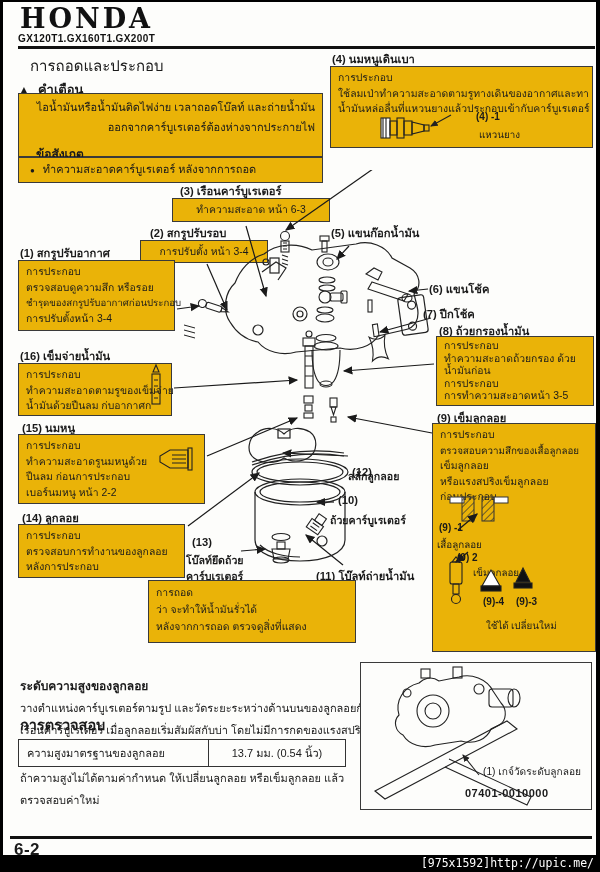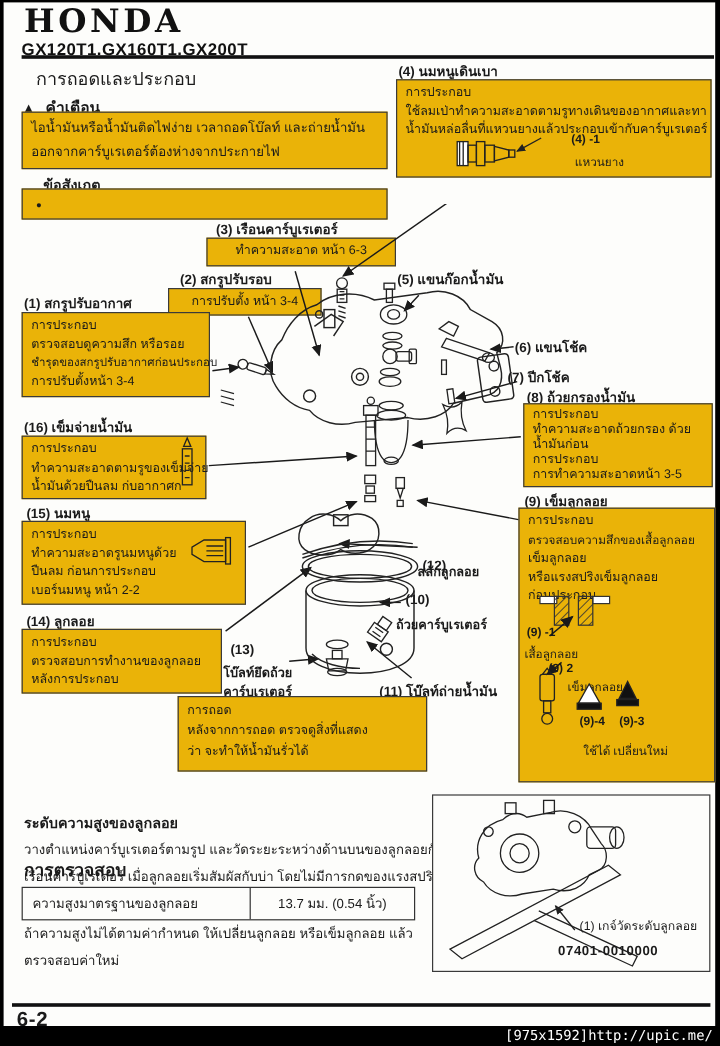--- a/index.html
+++ b/index.html
@@ -6,21 +6,21 @@
   html,body { background:#777; }
   .page {
     position:relative; width:600px; height:872px; margin:0 auto;
     background:#fdfdfb; overflow:hidden;
     font-family:"Liberation Sans","DejaVu Sans",sans-serif;
     color:#1a1a1a;
   }
   .edge { position:absolute; background:#000; }
   .abs { position:absolute; }
   .brand { font-family:"DejaVu Serif","Liberation Serif",serif; font-weight:700; font-size:27px; letter-spacing:3px; color:#111; }
-  .models { font-weight:700; font-size:14px; letter-spacing:.4px; color:#111; }
+  .models { font-weight:700; font-size:10px; letter-spacing:.4px; color:#111; }
   .rule { position:absolute; background:#111; }
   .sec-title { font-weight:400; font-size:15px; }
   .warn-label { font-weight:700; font-size:13px; }
   .warn-tri { font-size:12px; margin-right:8px; }
   .cbox { position:absolute; border:1.6px solid #3a3a3a; background:#eab308; padding:3px 7px; }
   .cbox .bl { font-size:10.4px; line-height:15.5px; white-space:nowrap; }
   .wbox .bl { font-size:11px; line-height:20px; }
   .nbox { display:flex; align-items:center; }
   .nbox .bullet { font-size:8px; margin:0 8px 0 4px; }
   .nbox .bl { font-size:11px; }
@@ -53,27 +53,28 @@
   <div class="edge" style="right:0;top:0;width:4px;height:872px;"></div>
 
   <div class="abs brand" style="left:20px;top:3px;">HONDA</div>
   <div class="abs models" style="left:18px;top:33px;">GX120T1.GX160T1.GX200T</div>
   <div class="rule" style="left:18px;top:46px;width:577px;height:3px;"></div>
 
   <div class="abs sec-title" style="left:30px;top:54px;">การถอดและประกอบ</div>
   <div class="abs" style="left:18px;top:79px;">
     <span class="warn-tri">▲</span><span class="warn-label">คำเตือน</span>
   </div>
-  <div class="cbox wbox" style="left:18px;top:93px;width:305px;height:48px;">
+  <div class="cbox wbox" style="left:18px;top:93px;width:305px;height:64px;text-align:right;">
     <div class="bl">ไอน้ำมันหรือน้ำมันติดไฟง่าย เวลาถอดโบ๊ลท์ และถ่ายน้ำมัน</div>
     <div class="bl">ออกจากคาร์บูเรเตอร์ต้องห่างจากประกายไฟ</div>
   </div>
   <div class="abs insp-sub" style="left:36px;top:144px;">ข้อสังเกต</div>
   <div class="cbox nbox" style="left:18px;top:157px;width:305px;height:26px;">
     <span class="bullet">●</span>
+    <span class="bl">ทำความสะอาดคาร์บูเรเตอร์  หลังจากการถอด</span>
   </div>
 
   <div class="plabel" style="left:332px;top:50px;">(4) นมหนูเดินเบา</div>
   <div class="plabel" style="left:180px;top:182px;">(3) เรือนคาร์บูเรเตอร์</div>
   <div class="plabel" style="left:150px;top:224px;">(2) สกรูปรับรอบ</div>
   <div class="plabel" style="left:331px;top:224px;">(5) แขนก๊อกน้ำมัน</div>
   <div class="plabel" style="left:20px;top:244px;">(1) สกรูปรับอากาศ</div>
   <div class="plabel" style="left:429px;top:280px;">(6) แขนโช้ค</div>
   <div class="plabel" style="left:423px;top:305px;">(7) ปีกโช้ค</div>
   <div class="plabel" style="left:439px;top:322px;">(8) ถ้วยกรองน้ำมัน</div>
@@ -168,22 +169,22 @@
   </div>
 
   <div class="cbox" style="left:18px;top:524px;width:167px;height:54px;">
     <div class="bl">การประกอบ</div>
     <div class="bl">ตรวจสอบการทำงานของลูกลอย</div>
     <div class="bl">หลังการประกอบ</div>
   </div>
 
   <div class="cbox" style="left:148px;top:580px;width:208px;height:63px;">
     <div class="bl" style="line-height:17px">การถอด</div>
+    <div class="bl" style="line-height:17px">ว่า จะทำให้น้ำมันรั่วได้</div>
     <div class="bl" style="line-height:17px">หลังจากการถอด ตรวจดูสิ่งที่แสดง</div>
-    <div class="bl" style="line-height:17px">ว่า จะทำให้น้ำมันรั่วได้</div>
   </div>
 
   <div class="abs insp-title" style="left:20px;top:674px;margin-top:39px;">การตรวจสอบ</div>
   <div class="abs insp-sub" style="left:20px;top:676px;">ระดับความสูงของลูกลอย</div>
   <div class="para" style="left:20px;top:699px;">วางตำแหน่งคาร์บูเรเตอร์ตามรูป และวัดระยะระหว่างด้านบนของลูกลอยกับตัว</div>
   <div class="para" style="left:20px;top:721px;">เรือนคาร์บูเรเตอร์ เมื่อลูกลอยเริ่มสัมผัสกับบ่า โดยไม่มีการกดของแรงสปริง</div>
   <div class="spec-table" style="left:18px;top:739px;">
     <div class="spec-cell lab">ความสูงมาตรฐานของลูกลอย</div>
     <div class="spec-cell val">13.7 มม. (0.54 นิ้ว)</div>
   </div>

